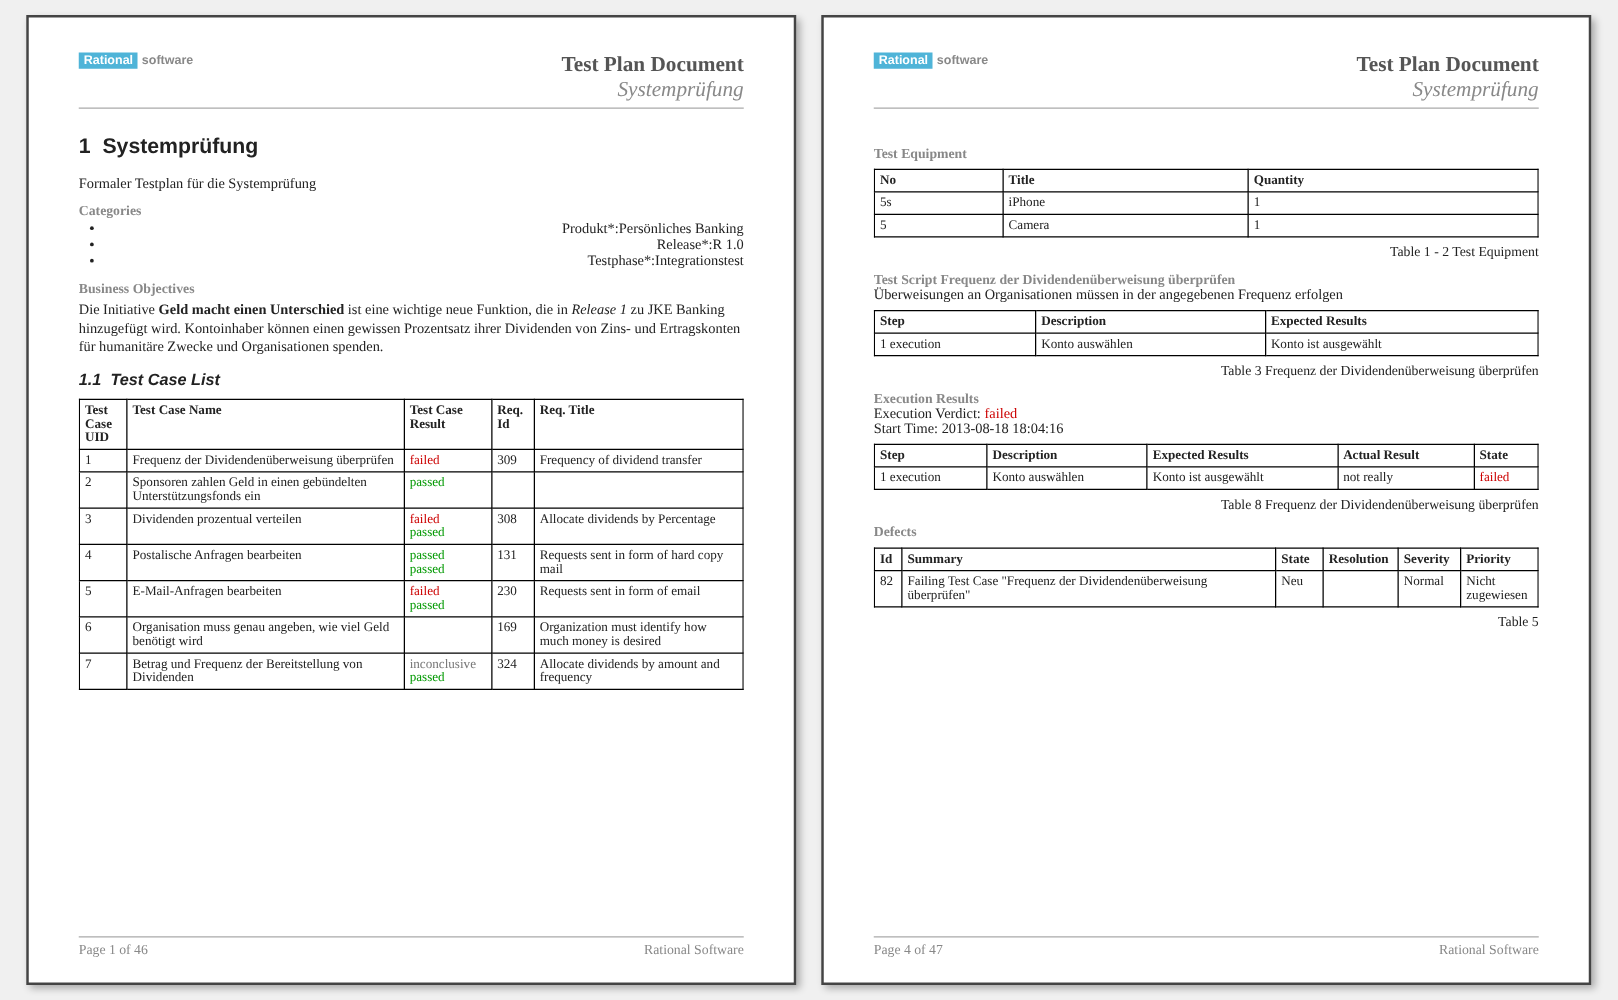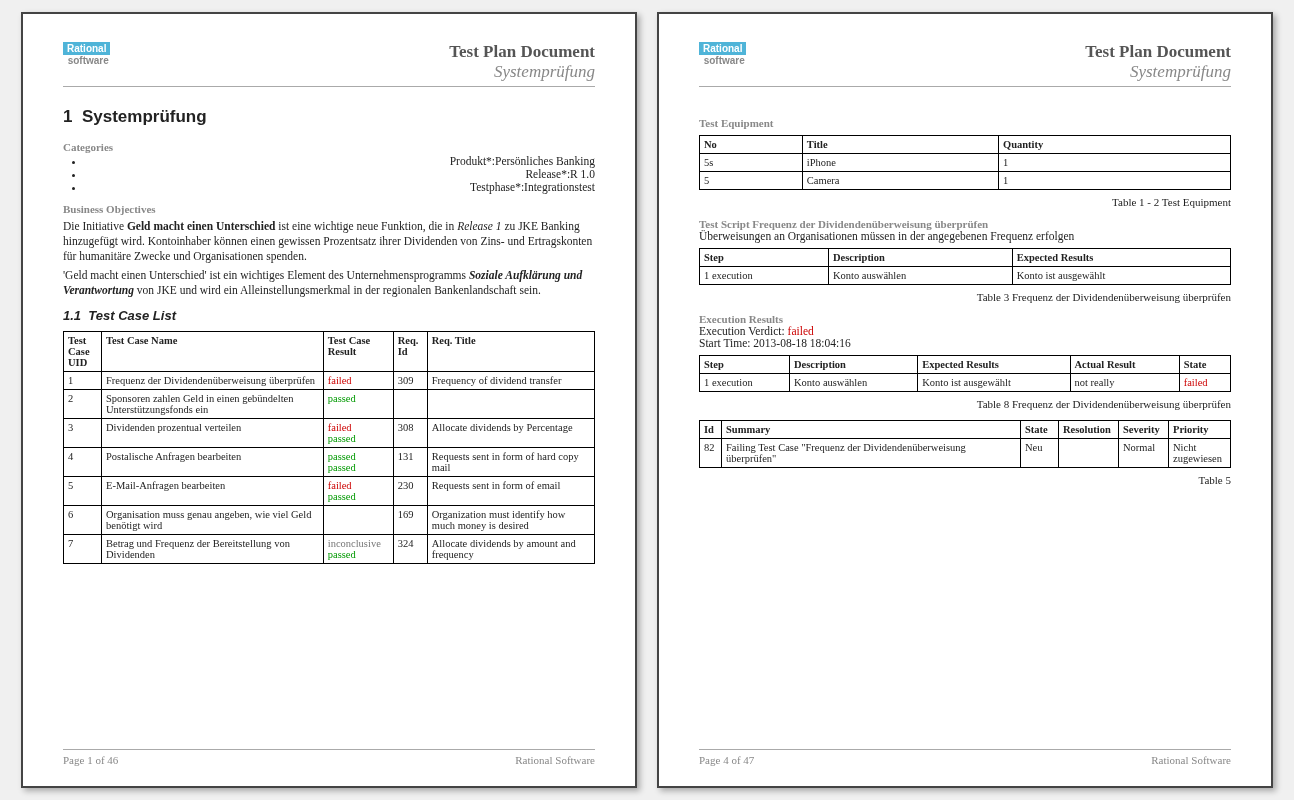--- a/index.html
+++ b/index.html
@@ -31,21 +31,20 @@
     align-items: flex-start;
     border-bottom: 1px solid #aaa;
     padding-bottom: 4px;
     margin-bottom: 14px;
   }
   .logo {
     display: inline-flex;
     align-items: center;
     font-family: Arial, sans-serif;
     font-size: 10px;
-    flex-direction: column;
   }
   .logo .brand {
     background: #4fb4d8;
     color: #fff;
     padding: 1px 4px;
     font-weight: bold;
   }
   .logo .sw {
     color: #888;
     margin-left: 3px;
@@ -128,34 +127,32 @@
       <div class="doc-title">Test Plan Document</div>
       <div class="sub">Systemprüfung</div>
     </span>
   </div>
 
   <div class="body-content">
     <h1 class="sec">
       <span>1</span>&nbsp;
       <span>Systemprüfung</span>
     </h1>
+    <div class="subtitle">Formaler Testplan für die Systemprüfung</div>
 
     <div class="label">Categories</div>
     <ul class="cat" id="cat-list">
         <li>Produkt*:Persönliches Banking</li>
         <li>Release*:R 1.0</li>
         <li>Testphase*:Integrationstest</li>
       </ul>
 
     <div class="label">Business Objectives</div>
     <p class="para">
       <span>Die Initiative </span><b>Geld macht einen Unterschied</b><span> ist eine wichtige neue Funktion, die in </span><i>Release 1</i><span> zu JKE Banking hinzugefügt wird. Kontoinhaber können einen gewissen Prozentsatz ihrer Dividenden von Zins- und Ertragskonten für humanitäre Zwecke und Organisationen spenden.</span>
-    </p>
-    <p class="para">
-      <span>'Geld macht einen Unterschied' ist ein wichtiges Element des Unternehmensprogramms </span><b><i>Soziale Aufklärung und Verantwortung</i></b><span> von JKE und wird ein Alleinstellungsmerkmal in der regionalen Bankenlandschaft sein.</span>
     </p>
 
     <h2 class="sec">
       <span>1.1</span>&nbsp;
       <span>Test Case List</span>
     </h2>
 
     <table class="tp" id="tcl-table">
       <thead>
           <tr id="tcl-head">
@@ -305,20 +302,21 @@
             <td>1 execution</td>
             <td>Konto auswählen</td>
             <td>Konto ist ausgewählt</td>
             <td>not really</td>
             <td><span class="failed">failed</span></td>
           </tr>
         </tbody>
     </table>
     <div class="caption">Table 8 Frequenz der Dividendenüberweisung überprüfen</div>
 
+    <div class="label">Defects</div>
     <table class="tp" id="def-table">
       <thead>
           <tr id="def-head">
             <th style="width: 22px;">Id</th>
             <th>Summary</th>
             <th style="width: 38px;">State</th>
             <th style="width: 60px;">Resolution</th>
             <th style="width: 50px;">Severity</th>
             <th style="width: 62px;">Priority</th>
           </tr>

